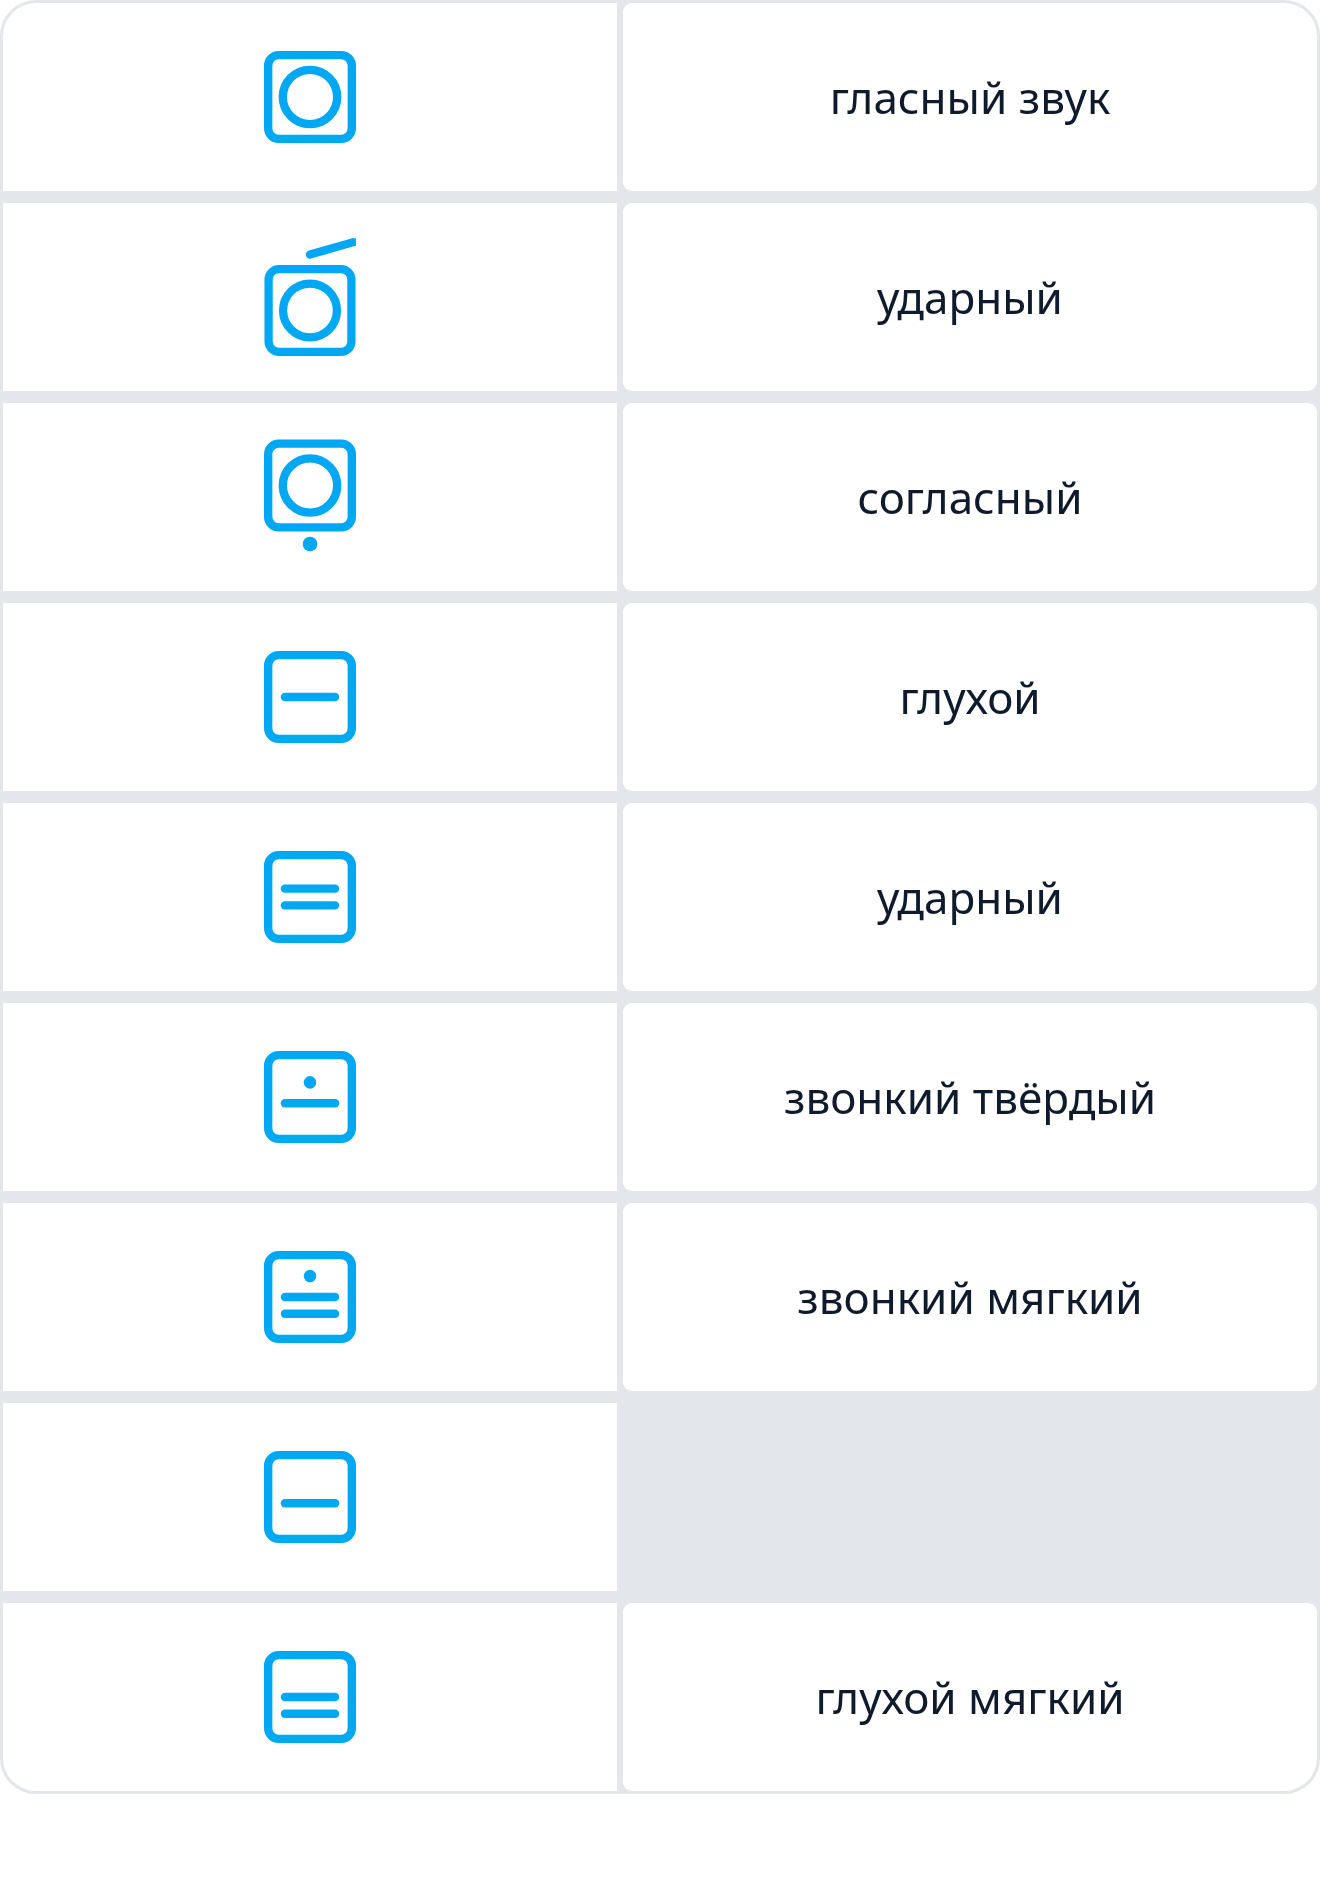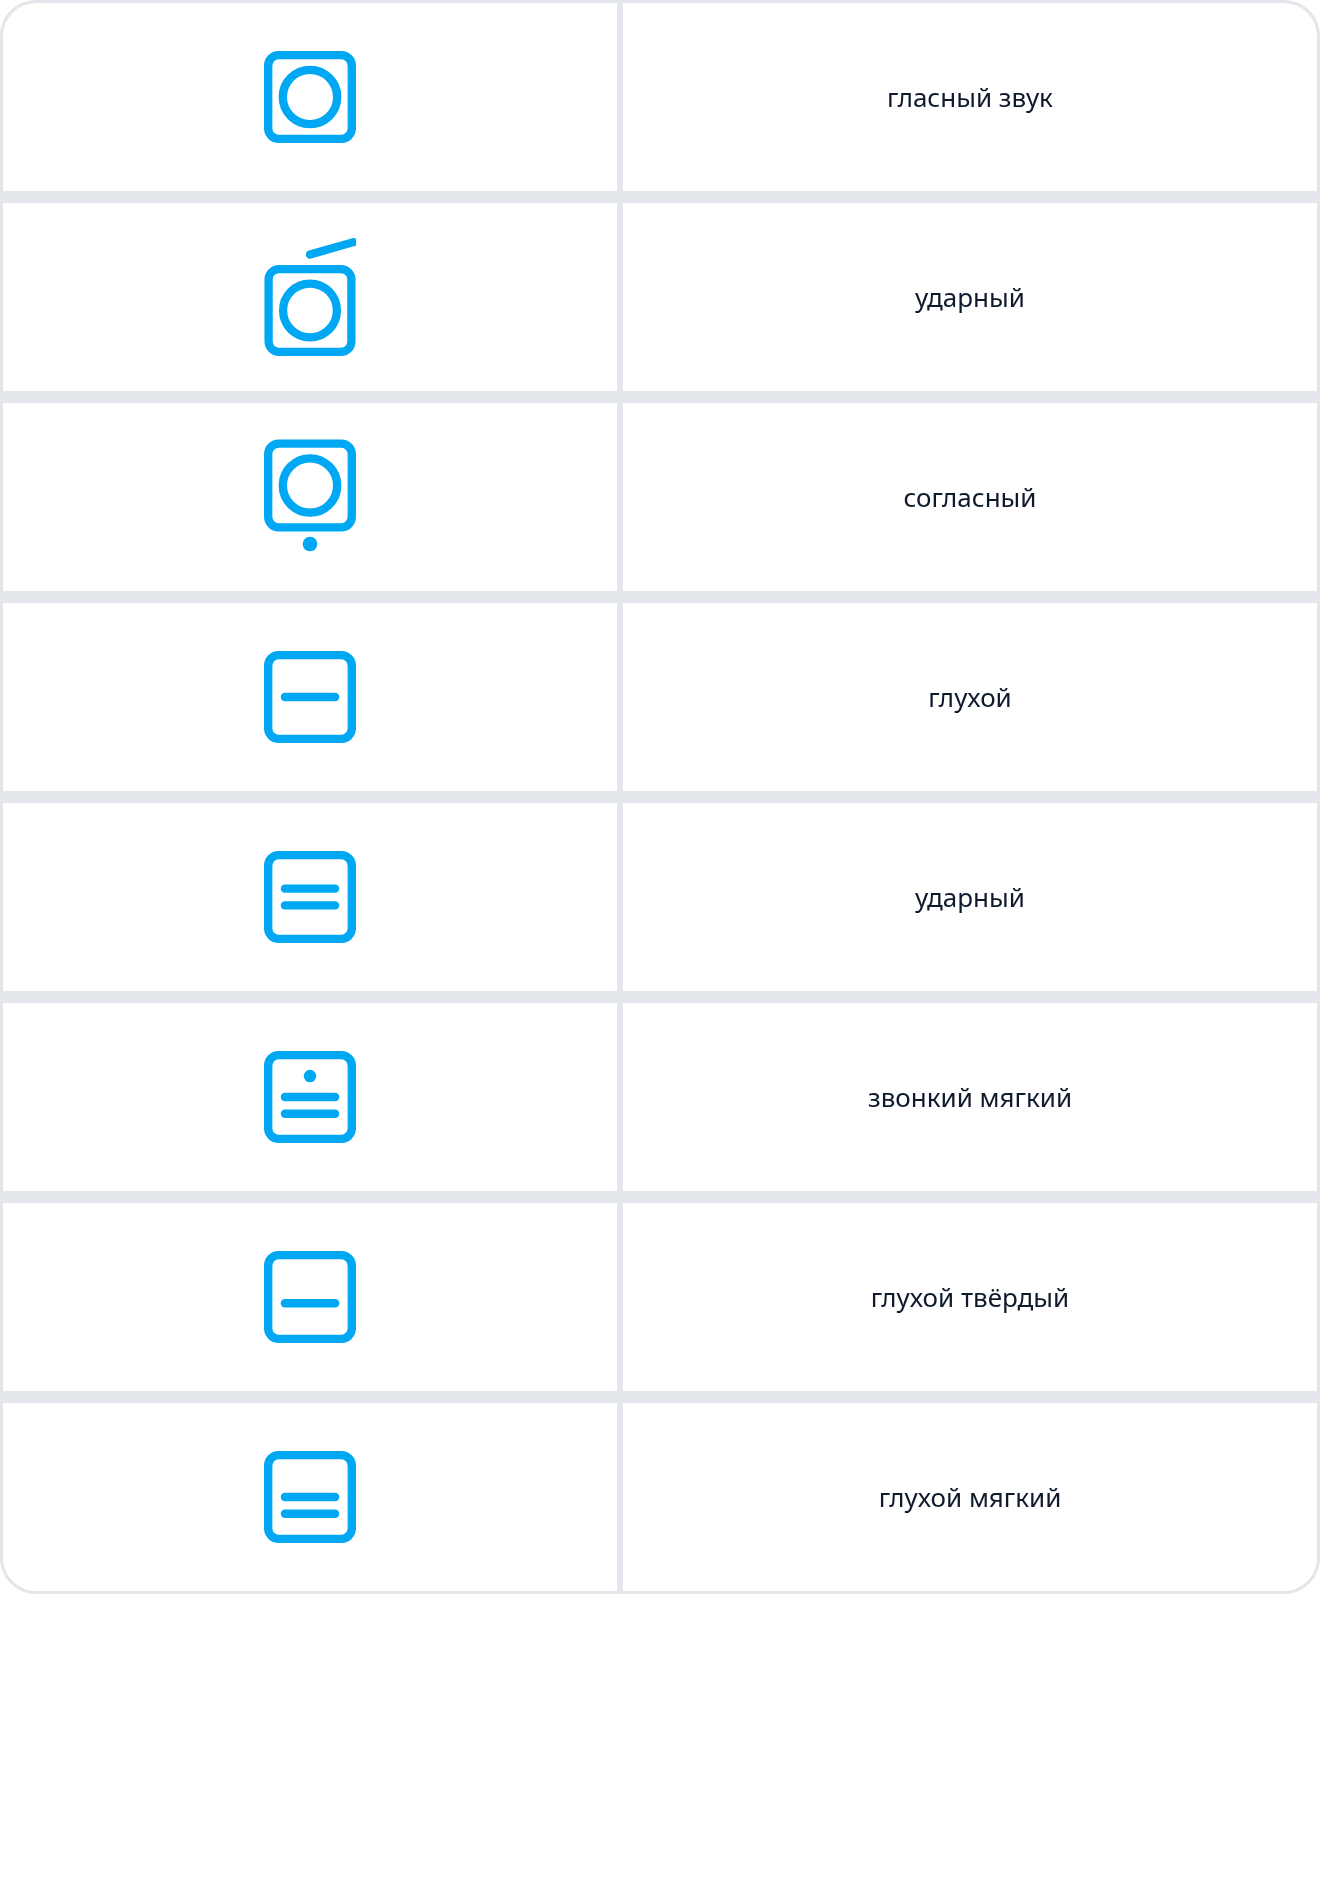--- a/index.html
+++ b/index.html
@@ -32,22 +32,23 @@
   .cell{
     background:var(--cell);
     display:flex;
     align-items:center;
     justify-content:center;
   }
   .cell.symbol{ flex:0 0 614px; }
   .cell.label{
     flex:1 1 auto;
     margin-left:6px;
-    font-size:26px;
+    font-size:44px;
     color:var(--text);
+    border-radius:9px;
   }
   svg{ display:block; }
 </style>
 </head>
 <body>
 
 <div class="card" id="card">
     <div class="row">
       <div class="cell symbol">
         <svg width="92" height="92" viewBox="0 0 88 88">
@@ -93,35 +94,44 @@
           <line x1="20" y1="36" x2="68" y2="36" stroke="#00A8F3" stroke-width="8" stroke-linecap="round"></line>
           <line x1="20" y1="52" x2="68" y2="52" stroke="#00A8F3" stroke-width="8" stroke-linecap="round"></line>
         </svg>
       </div>
       <div class="cell label">ударный</div>
     </div>
     <div class="row">
       <div class="cell symbol">
         <svg width="92" height="92" viewBox="0 0 88 88">
           <rect x="4" y="4" width="80" height="80" rx="10" ry="10" fill="none" stroke="#00A8F3" stroke-width="8"></rect>
+          <circle cx="44" cy="30" r="6" fill="#00A8F3"></circle>
+          <line x1="20" y1="50" x2="68" y2="50" stroke="#00A8F3" stroke-width="8" stroke-linecap="round"></line>
+        </svg>
+      </div>
+      <div class="cell label">звонкий твёрдый</div>
+    </div>
+    <div class="row">
+      <div class="cell symbol">
+        <svg width="92" height="92" viewBox="0 0 88 88">
+          <rect x="4" y="4" width="80" height="80" rx="10" ry="10" fill="none" stroke="#00A8F3" stroke-width="8"></rect>
           <circle cx="44" cy="24" r="6" fill="#00A8F3"></circle>
           <line x1="20" y1="44" x2="68" y2="44" stroke="#00A8F3" stroke-width="8" stroke-linecap="round"></line>
           <line x1="20" y1="60" x2="68" y2="60" stroke="#00A8F3" stroke-width="8" stroke-linecap="round"></line>
         </svg>
       </div>
       <div class="cell label">звонкий мягкий</div>
     </div>
     <div class="row">
       <div class="cell symbol">
         <svg width="92" height="92" viewBox="0 0 88 88">
           <rect x="4" y="4" width="80" height="80" rx="10" ry="10" fill="none" stroke="#00A8F3" stroke-width="8"></rect>
           <line x1="20" y1="50" x2="68" y2="50" stroke="#00A8F3" stroke-width="8" stroke-linecap="round"></line>
         </svg>
       </div>
-      <div class="cell label">глухой твёрдый</div>
     </div>
     <div class="row">
       <div class="cell symbol">
         <svg width="92" height="92" viewBox="0 0 88 88">
           <rect x="4" y="4" width="80" height="80" rx="10" ry="10" fill="none" stroke="#00A8F3" stroke-width="8"></rect>
           <line x1="20" y1="44" x2="68" y2="44" stroke="#00A8F3" stroke-width="8" stroke-linecap="round"></line>
           <line x1="20" y1="60" x2="68" y2="60" stroke="#00A8F3" stroke-width="8" stroke-linecap="round"></line>
         </svg>
       </div>
       <div class="cell label">глухой мягкий</div>

